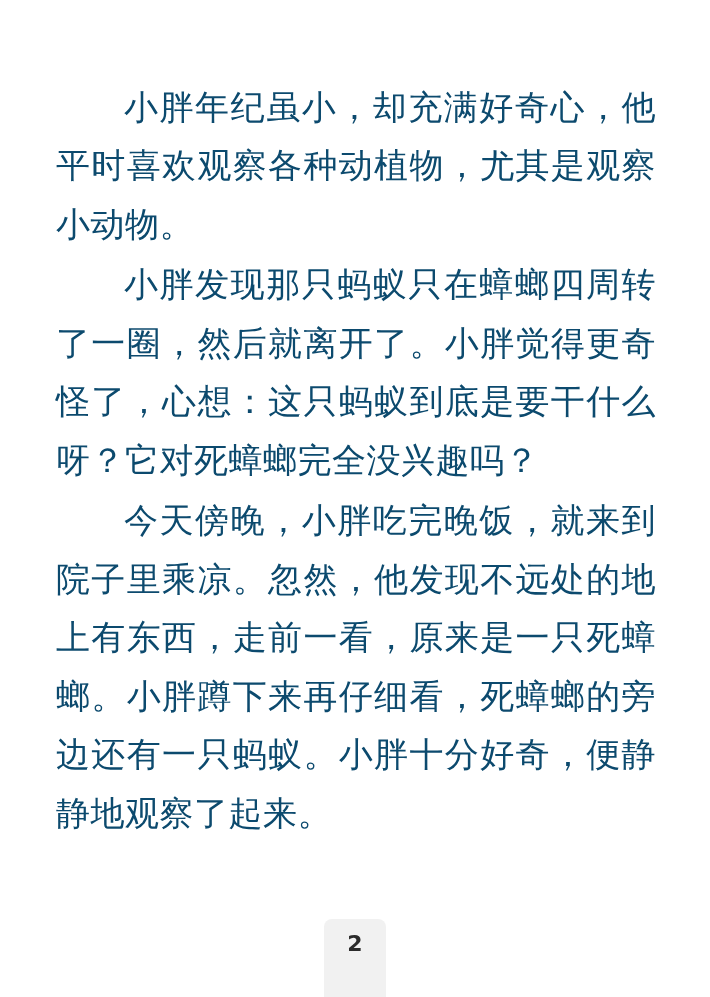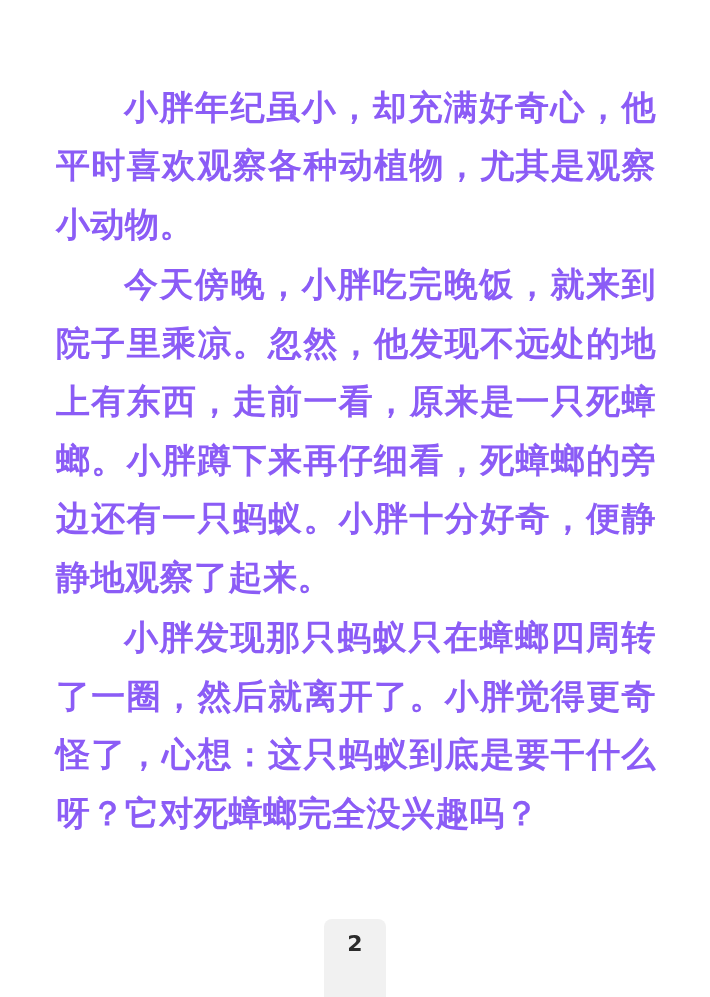--- a/index.html
+++ b/index.html
@@ -25,24 +25,24 @@
     left: 56px;
     top: 78px;
     width: 600px;
   }
   .para {
     margin: 0 0 2px 0;
     font-family: "DejaVu Serif", serif;
     font-size: 34px;
     line-height: 1.72;
     letter-spacing: 0.5px;
-    color: #8b5cf6;
+    color: #0c4a6e;
     text-align: justify;
     text-indent: 2em;
-    font-weight: 700;
+    font-weight: 400;
     -webkit-font-smoothing: antialiased;
   }
   .page-number-holder {
     position: absolute;
     left: 0;
     right: 0;
     bottom: 0;
     height: 78px;
     display: flex;
     align-items: flex-start;
@@ -64,21 +64,21 @@
     font-weight: 600;
   }
 </style>
 </head>
 <body>
 
 <div class="page">
 
   <div class="content">
     <p class="para">小胖年纪虽小，却充满好奇心，他平时喜欢观察各种动植物，尤其是观察小动物。</p>
+    <p class="para">小胖发现那只蚂蚁只在蟑螂四周转了一圈，然后就离开了。小胖觉得更奇怪了，心想：这只蚂蚁到底是要干什么呀？它对死蟑螂完全没兴趣吗？</p>
     <p class="para">今天傍晚，小胖吃完晚饭，就来到院子里乘凉。忽然，他发现不远处的地上有东西，走前一看，原来是一只死蟑螂。小胖蹲下来再仔细看，死蟑螂的旁边还有一只蚂蚁。小胖十分好奇，便静静地观察了起来。</p>
-    <p class="para">小胖发现那只蚂蚁只在蟑螂四周转了一圈，然后就离开了。小胖觉得更奇怪了，心想：这只蚂蚁到底是要干什么呀？它对死蟑螂完全没兴趣吗？</p>
   </div>
 
   <div class="page-number-holder">
     <div class="page-number">2</div>
   </div>
 
 </div>
 
 </body></html>

